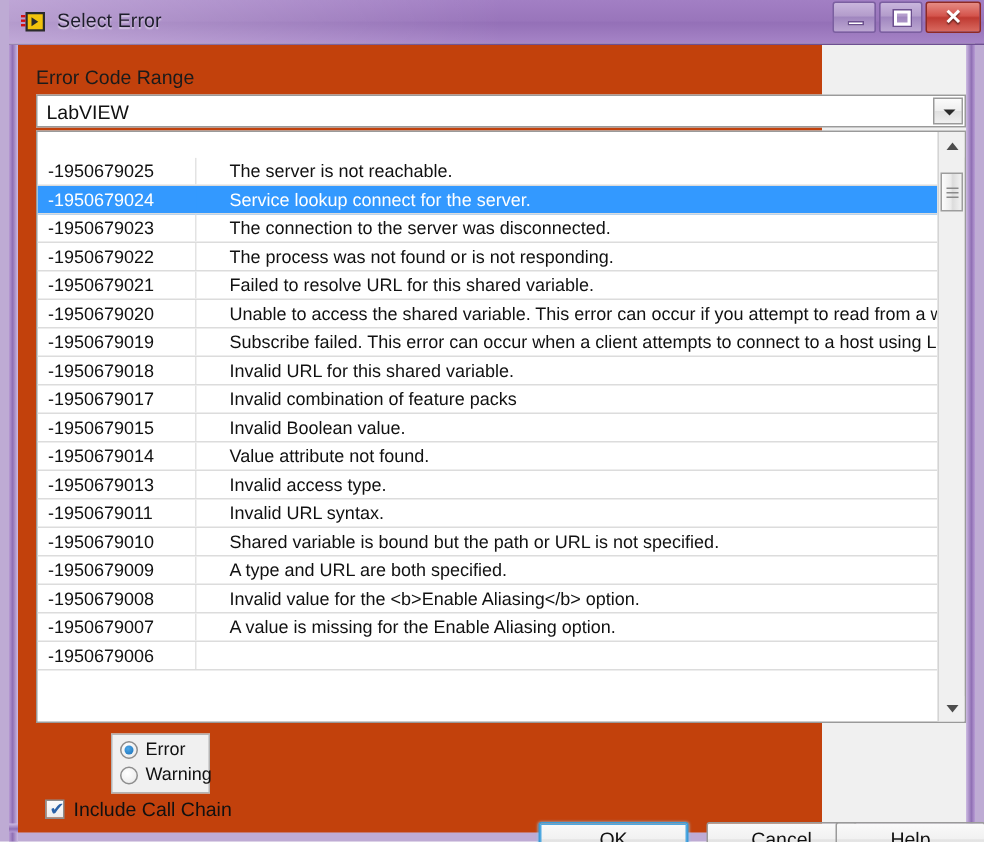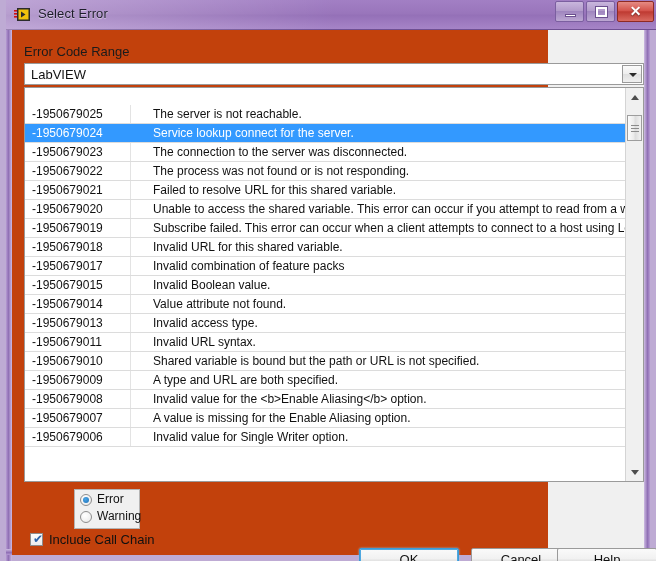--- a/index.html
+++ b/index.html
@@ -408,21 +408,20 @@
             <div class="desc">Invalid value for the &lt;b&gt;Enable Aliasing&lt;/b&gt; option.</div>
           </div>
           <div class="row">
             <div class="celldiv"></div>
             <div class="code">-1950679007</div>
             <div class="desc">A value is missing for the Enable Aliasing option.</div>
           </div>
           <div class="row">
             <div class="celldiv"></div>
             <div class="code">-1950679006</div>
-            <div class="desc">Invalid value for Single Writer option.</div>
           </div>
         </div>
 
       <div id="vscroll">
         <div class="sb-arrow" id="sb-up">
           <div class="tri-up"></div>
         </div>
         <div id="sb-thumb">
           <div class="grip" style="top:9px"></div>
           <div class="grip" style="top:12px"></div>

